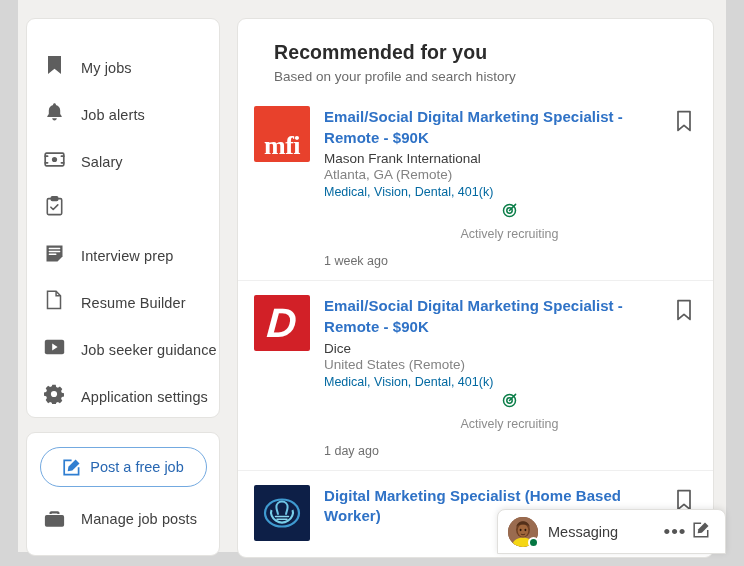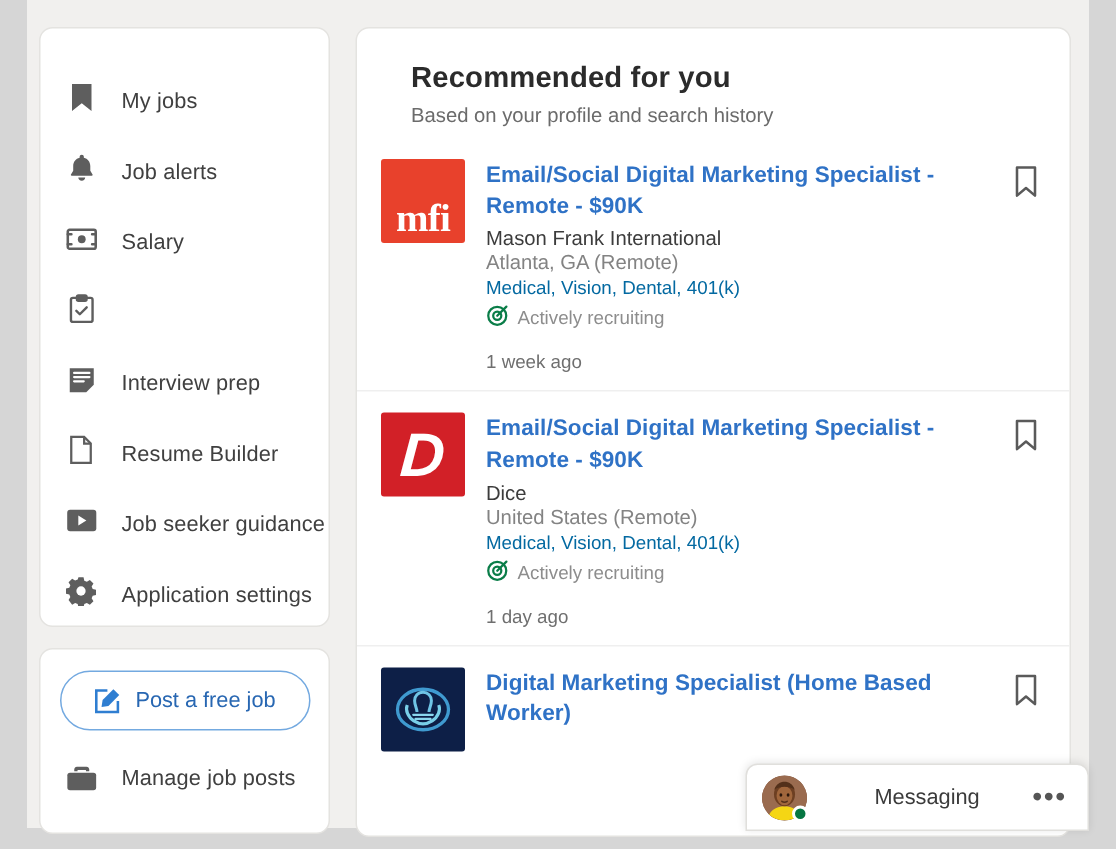--- a/index.html
+++ b/index.html
@@ -195,20 +195,21 @@
     font-size: 12.5px;
     color: #0369a1;
   }
   .jrecruit {
     margin-top: 4px;
     display: flex;
     align-items: center;
     gap: 6px;
     font-size: 12.5px;
     color: #8d8d8d;
+    flex-direction: column;
   }
   .jtime {
     margin-top: 13px;
     font-size: 12.5px;
     color: #6f6f6f;
   }
   .save-btn {
     position: absolute;
     right: 18px; top: 18px;
     width: 22px; height: 24px;
@@ -225,21 +226,20 @@
     left: 497px; top: 509px;
     width: 229px; height: 45px;
     background: #ffffff;
     border: 1px solid #e0dfdc;
     border-top-left-radius: 8px;
     border-top-right-radius: 8px;
     box-shadow: 0 -1px 6px rgba(0,0,0,.10);
     display: flex;
     align-items: center;
     padding: 0 11px 0 10px;
-    gap: 35px;
   }
   #avatar-wrap { position: relative; width: 30px; height: 30px; flex: 0 0 30px; }
   #avatar {
     width: 30px; height: 30px;
     border-radius: 50%;
     overflow: hidden;
     background: #7a4a33;
     position: relative;
   }
   #presence {

